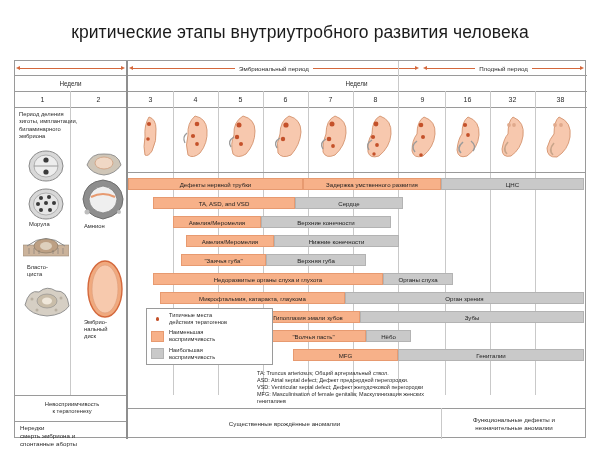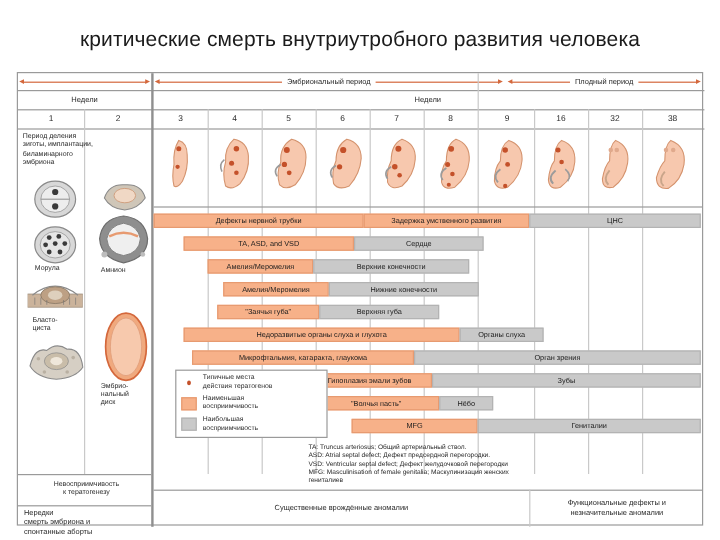--- a/index.html
+++ b/index.html
@@ -125,21 +125,21 @@
     text-align: center;
     font-size: 6.2px; color: #2a2a2a;
     line-height: 1.3;
   }
 </style>
 </head>
 <body>
 
 <div id="root">
 
-  <div class="title">критические смерть внутриутробного развития человека</div>
+  <div class="title">критические этапы внутриутробного развития человека</div>
 
   <div class="frame">
 
     <div class="arrowband" style="left:0; top:0; width:111px; height:14px;">
       <span class="bar"></span>
         <span class="tipL"></span>
         <span class="tipR"></span>
     </div>
 
     <div class="arrowband" style="left:113px; top:0; width:292px; height:14px;">

